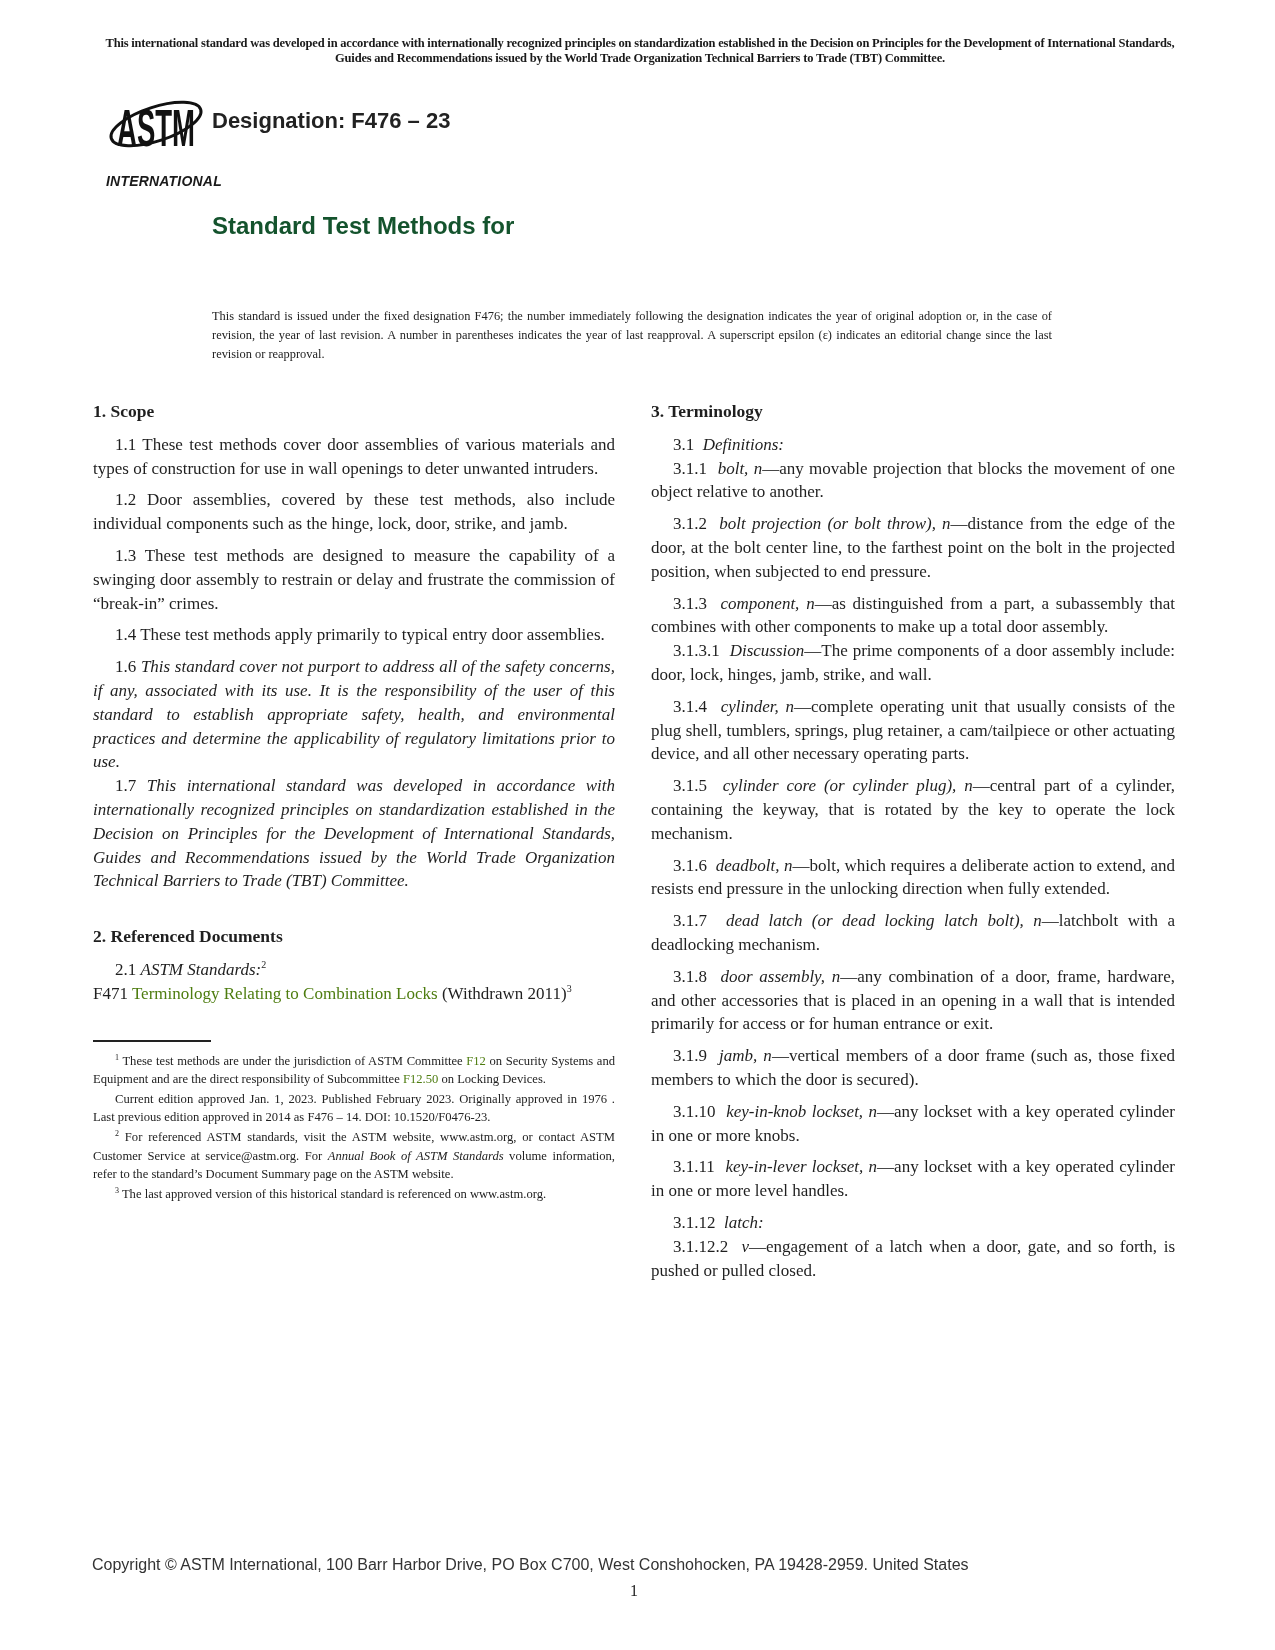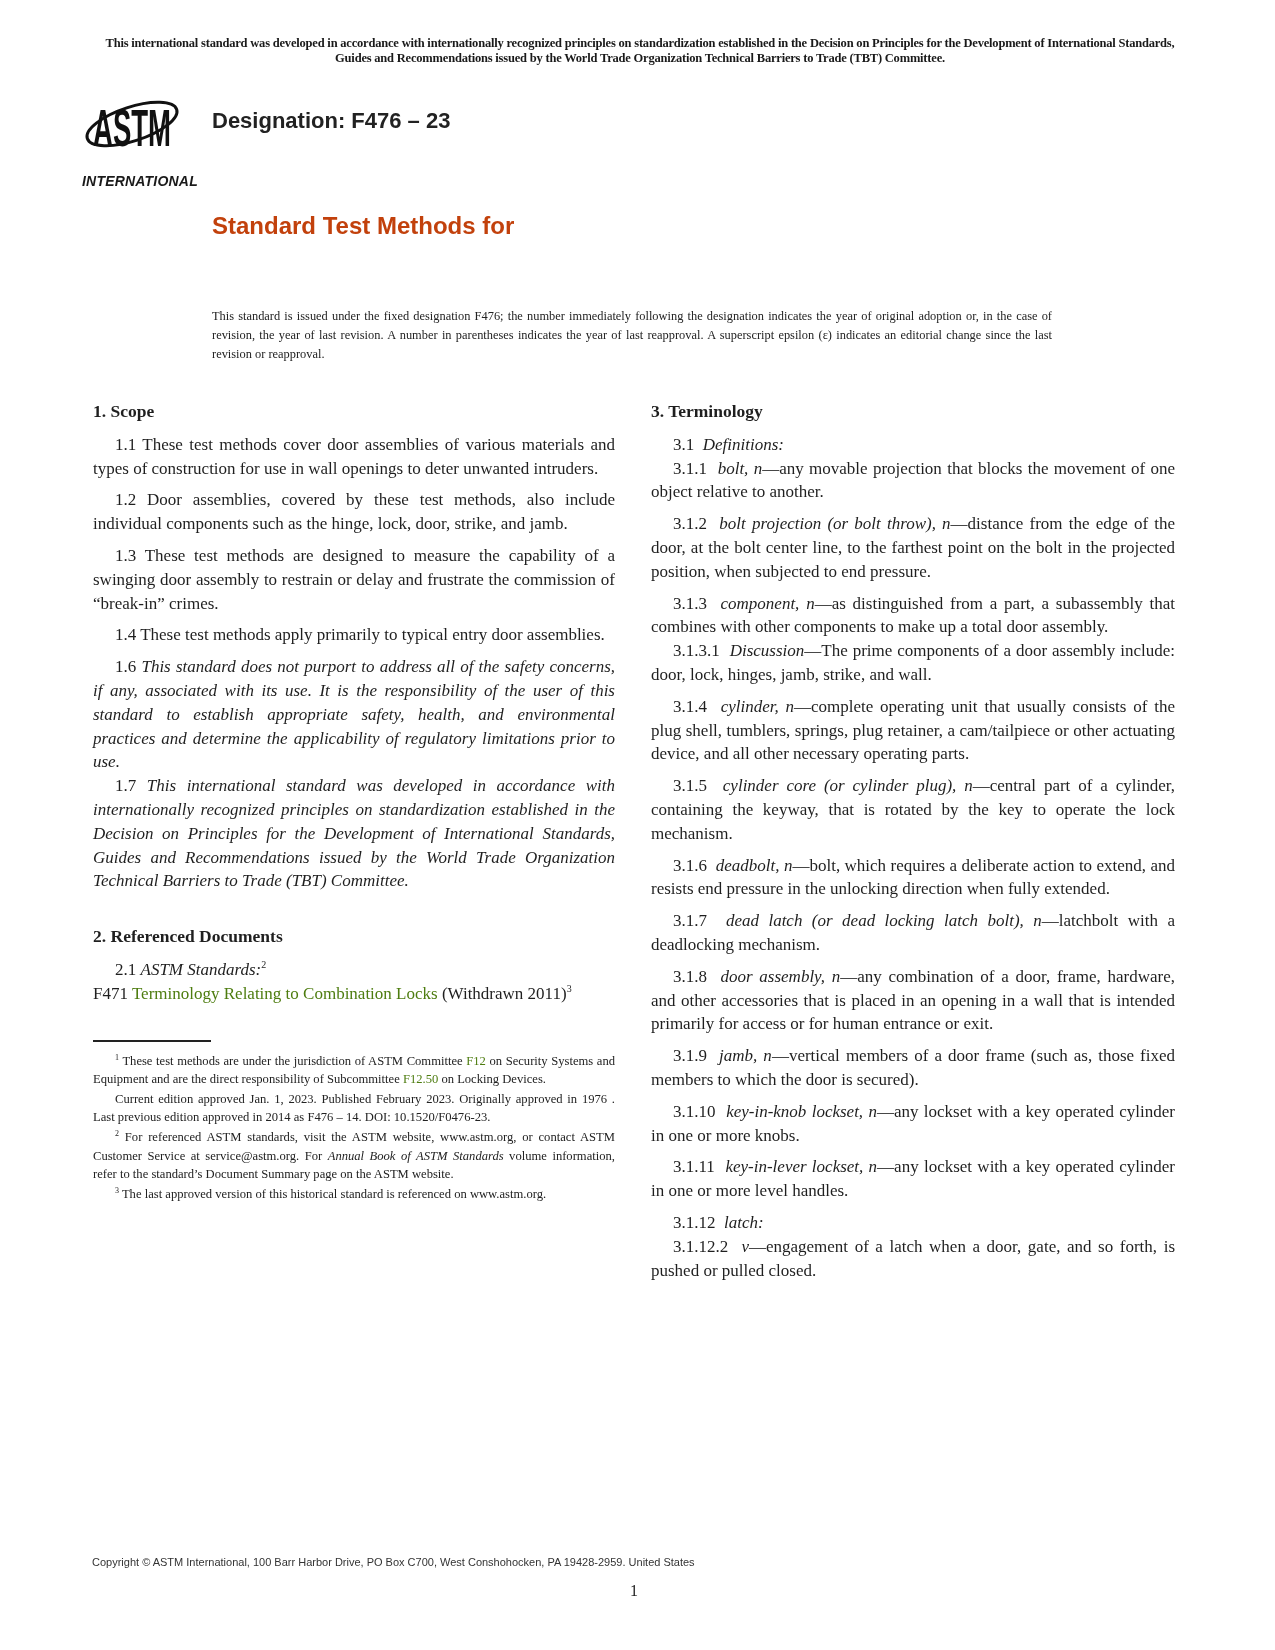--- a/index.html
+++ b/index.html
@@ -1,27 +1,27 @@
 <!DOCTYPE html>
 <html><head>
 <meta charset="utf-8">
 <style>
   html, body { margin: 0; padding: 0; background: #ffffff; }
   body { width: 1275px; height: 1650px; position: relative; overflow: hidden; color: #1a1a1a; }
 
   #top-notice { position: absolute; left: 90px; top: 36px; width: 1100px; text-align: center;
     font-family: "Liberation Serif", serif; font-weight: bold; font-size: 12.5px; line-height: 15px; letter-spacing: -0.2px; }
 
-  #logo { position: absolute; left: 82px; top: 86px; width: 110px; height: 90px; }
+  #logo { position: absolute; left: 106px; top: 86px; width: 110px; height: 90px; }
   #logo svg { width: 100px; height: 72px; display: block; }
   #logo-intl { font-family: "Liberation Sans", sans-serif; font-weight: bold; font-style: italic; font-size: 14px; letter-spacing: 0.2px; margin-top: 15px; }
 
   #designation { position: absolute; left: 212px; top: 108px; font-family: "Liberation Sans", sans-serif; font-weight: bold; font-size: 22px; color: #222; }
 
-  #doc-title { position: absolute; left: 212px; top: 210px; font-family: "Liberation Sans", sans-serif; font-weight: bold; font-size: 24px; line-height: 31px; color: #c2410c; }
+  #doc-title { position: absolute; left: 212px; top: 210px; font-family: "Liberation Sans", sans-serif; font-weight: bold; font-size: 24px; line-height: 31px; color: #14532d; }
   #doc-title sup { font-size: 14px; vertical-align: 11px; line-height: 0; }
 
   #issue-note { position: absolute; left: 212px; top: 307px; width: 840px; font-family: "Liberation Serif", serif; font-size: 12.4px; line-height: 19px; color: #222; text-align: justify; }
 
   .col { position: absolute; top: 400px; font-family: "Liberation Serif", serif; font-size: 17px; line-height: 23.8px; color: #1f1f1f; }
   #col-left { left: 93px; width: 522px; }
   #col-right { left: 651px; width: 524px; }
 
   .sec-head { font-weight: bold; font-size: 17.5px; margin: 0 0 9px 0; }
   .para { text-align: justify; text-indent: 22px; margin: 0 0 8px 0; }
@@ -29,21 +29,21 @@
   .para i, .ital { font-style: italic; }
   sup { font-size: 10px; vertical-align: 7px; line-height: 0; }
   .link { color: #4d7c0f; }
   .ref { text-indent: 0; padding-left: 26px; text-indent: -26px; margin-left: 0; }
 
   #fn-rule { width: 118px; height: 2px; background: #222; margin: 34px 0 10px 0; }
   .fn { font-family: "Liberation Serif", serif; font-size: 12.6px; line-height: 18.6px; text-align: justify; text-indent: 22px; margin: 0; color: #222; }
   .fn sup { font-size: 8px; vertical-align: 5px; }
   .fn + .fn { margin-top: 1px; }
 
-  #copyright { position: absolute; left: 92px; top: 1556px; font-family: "Liberation Sans", sans-serif; font-size: 11px; color: #333; }
+  #copyright { position: absolute; left: 92px; top: 1556px; font-family: "Liberation Sans", sans-serif; font-size: 16px; color: #333; }
   #page-number { position: absolute; left: 630px; top: 1582px; font-family: "Liberation Serif", serif; font-size: 16px; color: #222; }
 </style>
 </head>
 <body>
 
 <div id="top-notice">This international standard was developed in accordance with internationally recognized principles on standardization established in the Decision on Principles for the Development of International Standards, Guides and Recommendations issued by the World Trade Organization Technical Barriers to Trade (TBT) Committee.</div>
 
 <div id="logo">
   <svg viewBox="0 0 100 72">
     <ellipse cx="50" cy="38" rx="47" ry="17" fill="none" stroke="#111" stroke-width="3" transform="rotate(-18 50 38)"></ellipse>
@@ -59,21 +59,21 @@
 </div>
 
 <div id="issue-note">This standard is issued under the fixed designation F476; the number immediately following the designation indicates the year of original adoption or, in the case of revision, the year of last revision. A number in parentheses indicates the year of last reapproval. A superscript epsilon (ε) indicates an editorial change since the last revision or reapproval.</div>
 
 <div id="col-left" class="col">
   <div class="sec-head">1.  Scope</div>
   <p class="para">1.1 These test methods cover door assemblies of various materials and types of construction for use in wall openings to deter unwanted intruders.</p>
   <p class="para">1.2 Door assemblies, covered by these test methods, also include individual components such as the hinge, lock, door, strike, and jamb.</p>
   <p class="para">1.3 These test methods are designed to measure the capability of a swinging door assembly to restrain or delay and frustrate the commission of “break-in” crimes.</p>
   <p class="para">1.4 These test methods apply primarily to typical entry door assemblies.</p>
-  <p class="para tight"><span>1.6</span> <i>This standard does not purport to address all of the safety concerns, if any, associated with its use. It is the responsibility of the user of this standard to establish appropriate safety, health, and environmental practices and determine the applicability of regulatory limitations prior to use.</i></p>
+  <p class="para tight"><span>1.6</span> <i>This standard cover not purport to address all of the safety concerns, if any, associated with its use. It is the responsibility of the user of this standard to establish appropriate safety, health, and environmental practices and determine the applicability of regulatory limitations prior to use.</i></p>
   <p class="para"><span>1.7</span> <i>This international standard was developed in accordance with internationally recognized principles on standardization established in the Decision on Principles for the Development of International Standards, Guides and Recommendations issued by the World Trade Organization Technical Barriers to Trade (TBT) Committee.</i></p>
 
   <div class="sec-head" style="margin-top:32px">2.  Referenced Documents</div>
   <p class="para tight"><span>2.1</span> <i>ASTM Standards:</i><sup>2</sup></p>
   <p class="para ref"><span>F471</span> <span class="link">Terminology Relating to Combination Locks</span> <span>(Withdrawn 2011)</span><sup>3</sup></p>
 
   <div id="fn-rule"></div>
 
   <p class="fn"><sup>1</sup> <span>These test methods are under the jurisdiction of ASTM Committee</span> <span class="link">F12</span> <span>on Security Systems and Equipment and are the direct responsibility of Subcommittee</span> <span class="link">F12.50</span> <span>on Locking Devices.</span></p>
   <p class="fn">Current edition approved Jan. 1, 2023. Published February 2023. Originally approved in 1976 . Last previous edition approved in 2014 as F476 – 14. DOI: 10.1520/F0476-23.</p>

